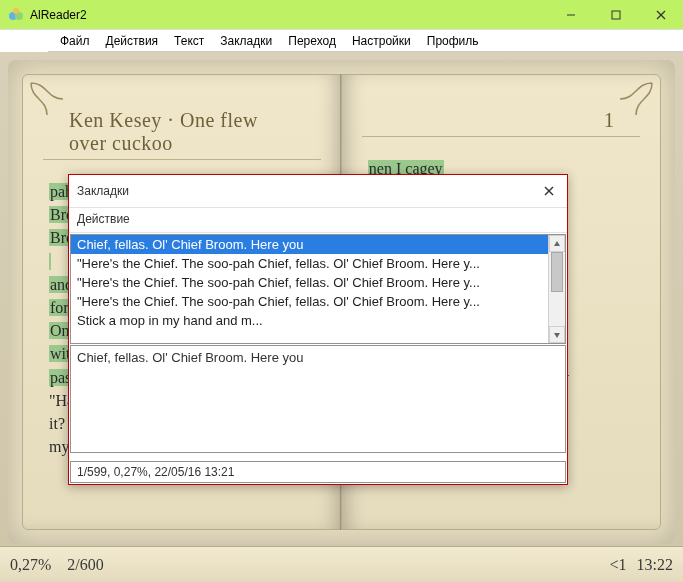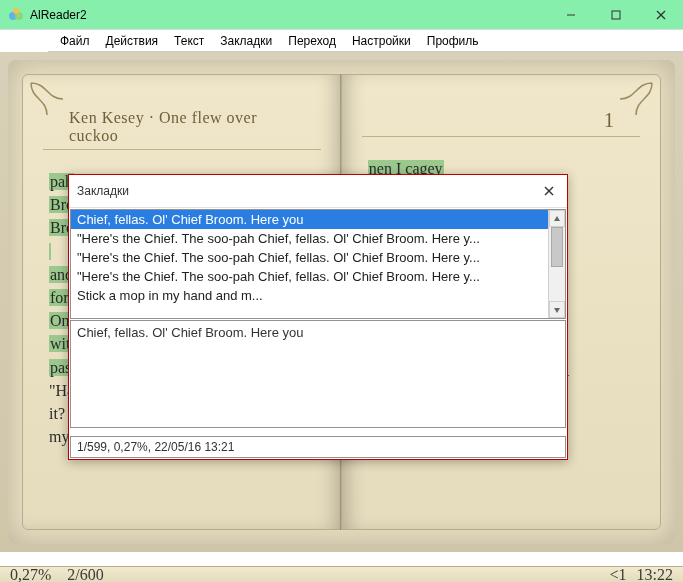--- a/index.html
+++ b/index.html
@@ -1,60 +1,60 @@
 <!DOCTYPE html>
 <html><head>
 <meta charset="utf-8">
 <style>
   * { margin: 0; padding: 0; box-sizing: border-box; }
   body { font-family: Tahoma, Arial, sans-serif; font-size: 12px; background: #fff; width: 683px; height: 582px; overflow: hidden; position: relative; }
 
-  .titlebar { height: 30px; background: #86efac; display: flex; align-items: center; padding-left: 8px; border-bottom: 1px solid #ddd; }
+  .titlebar { height: 30px; background: #bef264; display: flex; align-items: center; padding-left: 8px; border-bottom: 1px solid #ddd; }
   .titlebar .appicon { width: 16px; height: 16px; margin-right: 6px; display: inline-flex; align-items: center; justify-content: center; }
   .titlebar .appicon svg { width: 16px; height: 16px; }
   .titlebar .title { font-size: 12px; color: #000; }
   .winbtns { margin-left: auto; display: flex; height: 100%; }
   .winbtn { width: 45px; display: flex; align-items: center; justify-content: center; cursor: default; }
   .winbtn svg { width: 10px; height: 10px; }
 
   .menubar { height: 22px; background: #fff; display: flex; align-items: center; padding: 0 4px; border-bottom: 1px solid #ccc; font-size: 12px; margin-left: 48px; }
   .menubar span { padding: 2px 8px; cursor: default; }
 
   .book-area { position: relative; width: 683px; height: 500px; background: linear-gradient(#d8d0b8,#cfc6aa); overflow: hidden; }
   .open-book { position: absolute; left: 8px; right: 8px; top: 8px; bottom: 8px; background: #e8dfc2; border-radius: 8px; box-shadow: inset 0 0 30px rgba(0,0,0,0.2); }
   .page { position: absolute; top: 14px; bottom: 14px; width: 48%; background: linear-gradient(#f0e7ca,#e5dbbd); border: 1px solid #b8ad8a; }
   .page-left { left: 14px; border-radius: 6px 0 0 6px; box-shadow: inset -12px 0 20px -8px rgba(0,0,0,0.25); }
   .page-right { right: 14px; border-radius: 0 6px 6px 0; box-shadow: inset 12px 0 20px -8px rgba(0,0,0,0.25); }
   .spine { position: absolute; left: 50%; top: 14px; bottom: 14px; width: 4px; margin-left: -2px; background: linear-gradient(to right, rgba(0,0,0,0.25), rgba(0,0,0,0.05), rgba(0,0,0,0.25)); }
   .ornament { position: absolute; top: 6px; width: 36px; height: 36px; color: #9a8c5f; }
   .orn-tl { left: 6px; }
   .orn-tr { right: 6px; transform: scaleX(-1); }
   .page-header { display: flex; justify-content: space-between; align-items: baseline; padding: 34px 26px 4px 26px; font-family: Georgia, 'Times New Roman', serif; color: #6f613a; border-bottom: 1px solid #bdb28b; margin: 0 20px; }
-  .page-header .book-title { font-size: 16px; letter-spacing: 0.5px; }
+  .page-header .book-title { font-size: 20px; letter-spacing: 0.5px; }
   .page-header .page-num { font-size: 20px; }
   .page-text { padding: 20px 26px; font-family: Georgia, 'Times New Roman', serif; font-size: 16px; color: #2a2a2a; line-height: 1.45; text-align: justify; }
   .hl { background: #9bc98d; padding: 0 1px; }
 
   .bm-dialog { position: absolute; left: 68px; top: 122px; width: 500px; border: 1px solid #b00; background: #fff; box-shadow: 0 2px 10px rgba(0,0,0,0.3); display: flex; flex-direction: column; }
   .bm-header { display: flex; align-items: center; justify-content: space-between; padding: 6px 8px; border-bottom: 1px solid #e2e2e2; font-size: 12px; color: #333; }
   .bm-close { width: 20px; height: 20px; display: flex; align-items: center; justify-content: center; cursor: default; }
   .bm-toolbar { padding: 4px 8px 6px; border-bottom: 1px solid #e2e2e2; font-size: 12px; color: #333; }
   .bm-list { position: relative; height: 110px; border: 1px solid #929292; margin: 1px; overflow: hidden; }
   .bm-list-inner { position: absolute; left: 0; top: 0; right: 17px; bottom: 0; overflow: hidden; }
   .bm-item { font-family: Verdana, Tahoma, sans-serif; font-size: 13px; color: #222; padding: 2px 6px; white-space: nowrap; overflow: hidden; text-overflow: ellipsis; }
   .bm-item.selected { background: #1a73e8; background: #2a7de1; color: #fff; }
   .bm-item.selected { background: #2a7de1; }
   .bm-scrollbar { position: absolute; right: 0; top: 0; bottom: 0; width: 17px; background: #f0f0f0; border-left: 1px solid #d0d0d0; }
   .bm-sb-btn { height: 17px; background: #f0f0f0; display: flex; align-items: center; justify-content: center; border: 1px solid #d0d0d0; }
   .bm-sb-btn.bottom { position: absolute; bottom: 0; left: 0; right: 0; }
   .bm-sb-thumb { position: absolute; top: 17px; left: 2px; right: 2px; height: 40px; background: #c8c8c8; border: 1px solid #a8a8a8; }
   .bm-preview { height: 108px; border: 1px solid #929292; margin: 0 1px 1px 1px; padding: 4px 6px; font-family: Verdana, Tahoma, sans-serif; font-size: 13px; color: #333; overflow: hidden; }
   .bm-status { border: 1px solid #929292; margin: 7px 1px 1px 1px; padding: 3px 6px; font-family: Verdana, Tahoma, sans-serif; font-size: 12px; color: #333; }
 
-  .statusbar { position: absolute; left: 0; right: 0; bottom: 0; height: 16px; background: linear-gradient(#f2ead0,#e4dbbd); border-top: 1px solid #b8ad8a; display: flex; align-items: center; padding: 0 10px; font-family: Georgia, 'Times New Roman', serif; font-size: 16px; color: #3a3a3a; }
+  .statusbar { position: absolute; left: 0; right: 0; bottom: 0; height: 36px; background: linear-gradient(#f2ead0,#e4dbbd); border-top: 1px solid #b8ad8a; display: flex; align-items: center; padding: 0 10px; font-family: Georgia, 'Times New Roman', serif; font-size: 16px; color: #3a3a3a; }
   .statusbar .sb-left span { margin-right: 12px; }
   .statusbar .sb-right { margin-left: auto; display: flex; align-items: center; gap: 10px; }
   .chapter-icon { display: inline-flex; align-items: center; }
 </style>
 </head>
 <body>
 
 <div class="titlebar">
   <span class="appicon">
     <svg viewBox="0 0 16 16">
@@ -149,20 +149,23 @@
 
   <div class="bm-dialog">
     <div class="bm-header">
       <span>Закладки</span>
       <div class="bm-close">
         <svg width="10" height="10" viewBox="0 0 10 10">
             <line x1="1" y1="1" x2="9" y2="9" stroke="#333" stroke-width="1.4"></line>
             <line x1="9" y1="1" x2="1" y2="9" stroke="#333" stroke-width="1.4"></line>
           </svg>
       </div>
+    </div>
+    <div class="bm-toolbar">
+      <span>Действие</span>
     </div>
     <div class="bm-list">
       <div class="bm-list-inner" id="bm-list-inner">
           <div class="bm-item selected">Chief, fellas. Ol' Chief Broom. Here you</div>
           <div class="bm-item">"Here's the Chief. The soo-pah Chief, fellas. Ol' Chief Broom. Here y...</div>
           <div class="bm-item">"Here's the Chief. The soo-pah Chief, fellas. Ol' Chief Broom. Here y...</div>
           <div class="bm-item">"Here's the Chief. The soo-pah Chief, fellas. Ol' Chief Broom. Here y...</div>
           <div class="bm-item">Stick a mop in my hand and m...</div>
         </div>
       <div class="bm-scrollbar">

